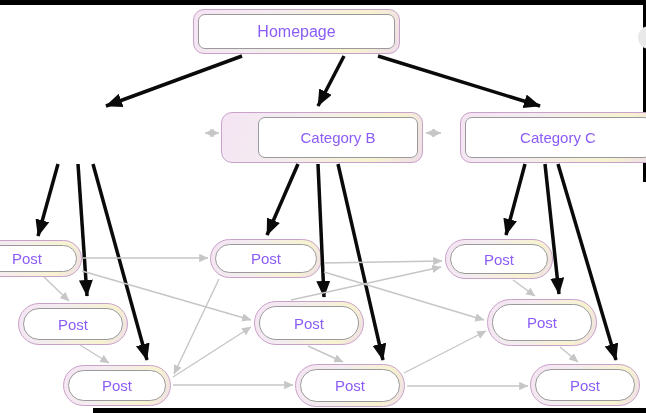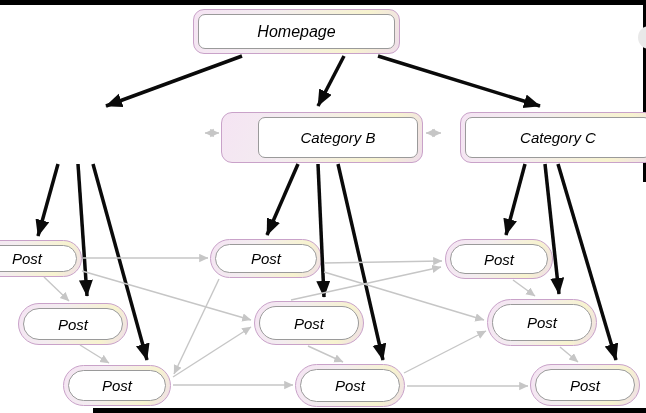--- a/index.html
+++ b/index.html
@@ -17,21 +17,21 @@
   }
   .edge-layer{position:absolute;left:0;top:0;z-index:3;pointer-events:none;}
   .node{
     position:absolute;z-index:2;box-sizing:border-box;display:flex;
     border:1px solid #c9a2c9;border-radius:11px;padding:4px;
     background:linear-gradient(115deg,#f5e4f3 0%,#f3ecf0 35%,#f7f3cf 78%,#eeddea 100%);
   }
   .node-inner{
     flex:1;display:flex;align-items:center;justify-content:center;
     background:#ffffff;border:1px solid #9a9a9a;border-radius:7px;
-    color:#000000;font-size:15px;white-space:nowrap;font-style:italic;
+    color:#8b5cf6;font-size:15px;white-space:nowrap;
   }
   .node.box-home .node-inner{font-size:16px;}
   .node.pill{border-radius:999px;}
   .node.pill .node-inner{border-radius:999px;}
   
   .n-home{left:193px;top:9px;width:207px;height:45px;}
   .n-cata{left:2px;top:112px;width:200px;height:51px;}
   .n-catb{left:221px;top:112px;width:202px;height:51px;padding-left:36px;}
   .n-catc{left:460px;top:112px;width:196px;height:51px;}
   .n-a1{left:-28px;top:240px;width:110px;height:37px;}

